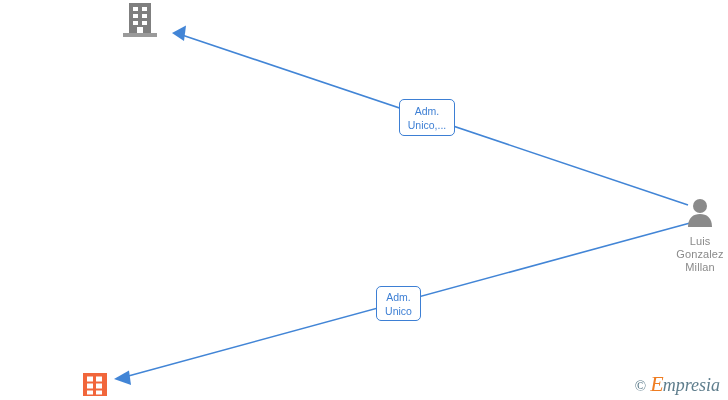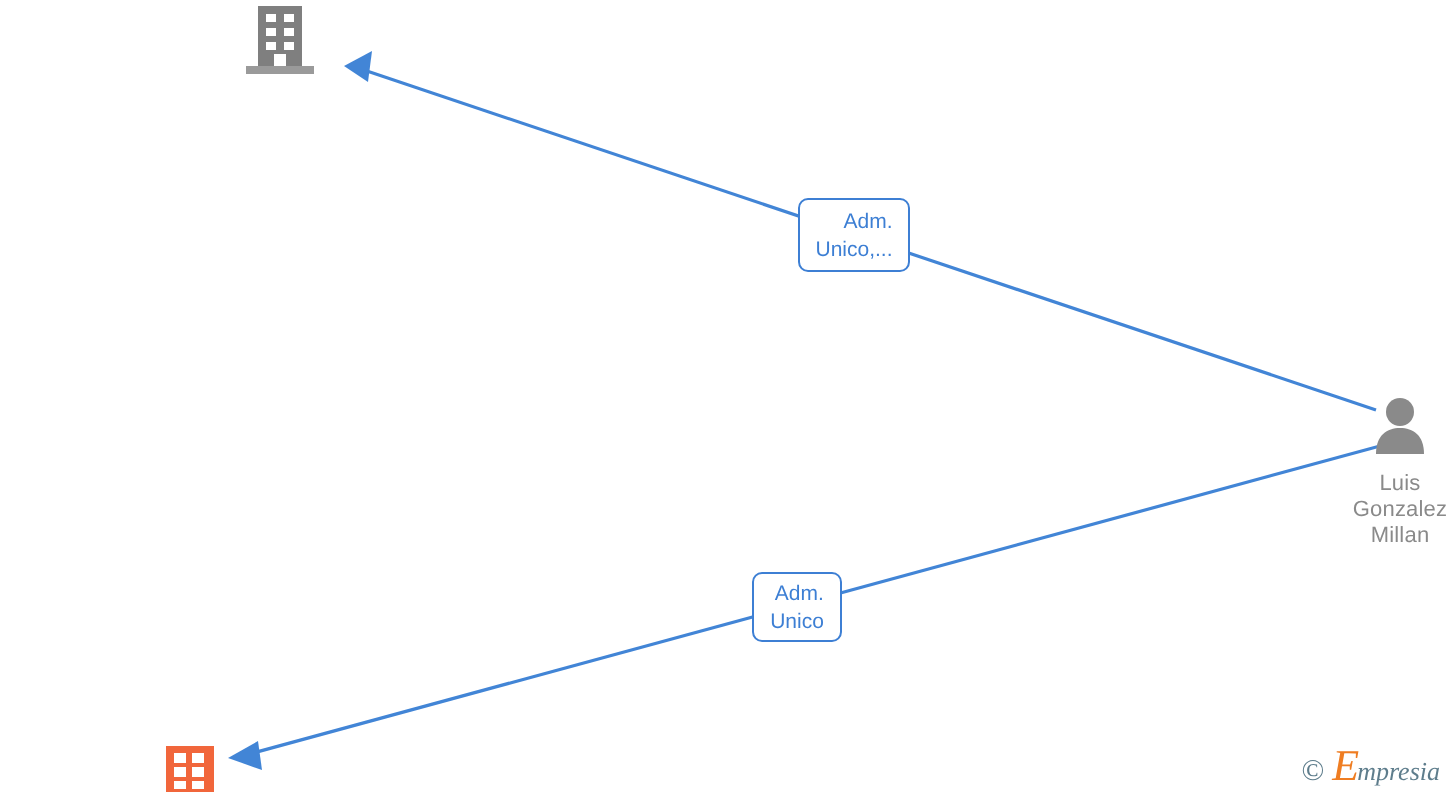--- a/index.html
+++ b/index.html
@@ -62,21 +62,21 @@
   
   .edge-label {
     position: absolute;
     box-sizing: border-box;
     background: #ffffff;
     border: 1.4px solid #3d7fd4;
     border-radius: 5px;
     color: #3d7fd4;
     font-size: 10.5px;
     line-height: 14px;
-    text-align: right;
+    text-align: center;
     display: flex;
     flex-direction: column;
     align-items: center;
     justify-content: center;
     white-space: pre-line;
     padding: 2px 4px;
   }
   #edge-label-top {
     left: 399px;
     top: 99px;
@@ -108,21 +108,21 @@
   #watermark .wm-e {
     font-family: "Liberation Serif", serif;
     font-style: italic;
     font-size: 22px;
     color: #ef7d22;
     line-height: 1;
   }
   #watermark .wm-rest {
     font-family: "Liberation Serif", serif;
     font-style: italic;
-    font-size: 13px;
+    font-size: 18px;
     color: #5e7d8c;
     line-height: 1;
     margin-left: -1px;
   }
 </style>
 </head>
 <body>
 
 <div id="graph-canvas">
 

